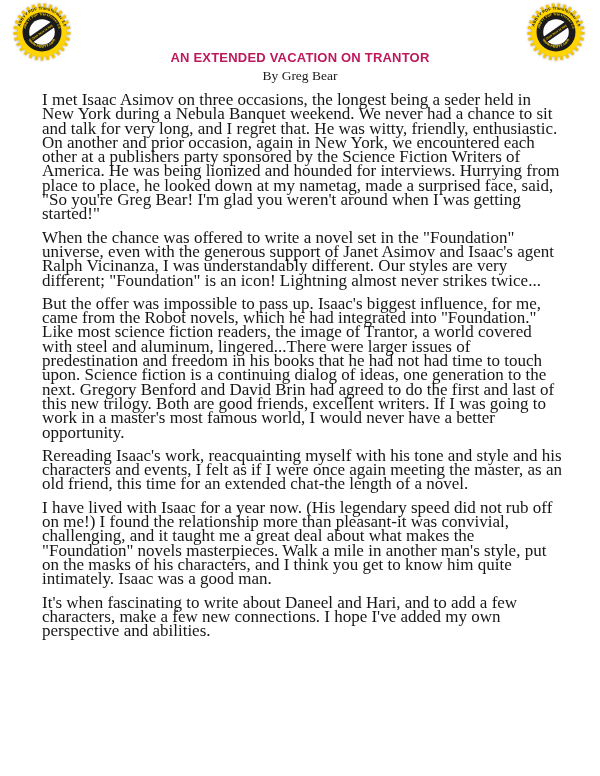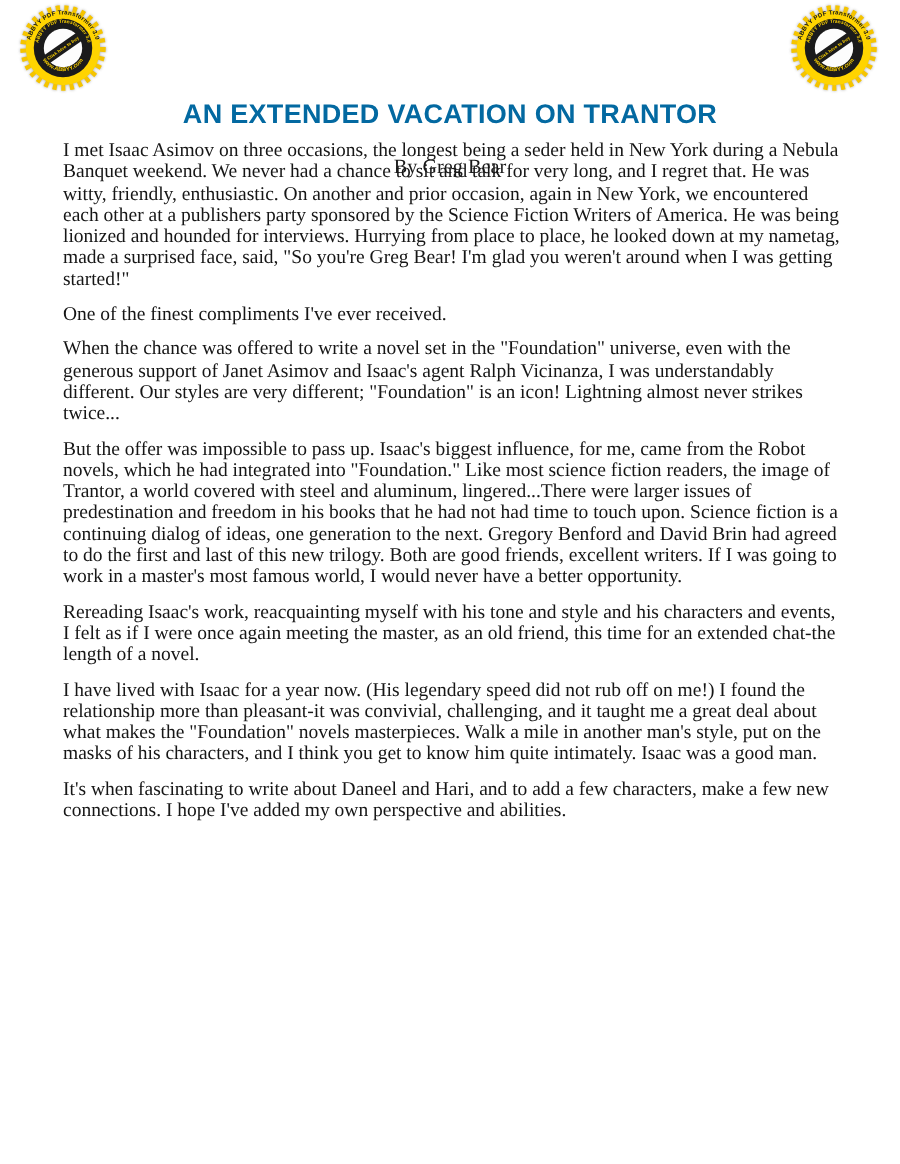--- a/index.html
+++ b/index.html
@@ -26,33 +26,33 @@
   .whitedisc { fill: #FDFDFD; }
   .band      { fill: #1B1B1B; }
   .toptext    { fill: #151515; font: bold 4.1px "Liberation Sans", sans-serif; letter-spacing: .15px; }
   .ringtext   { fill: #FFD400; font: bold 3.2px "Liberation Sans", sans-serif; letter-spacing: .1px; }
   .bandtext   { fill: #FFD400; font: bold 2.9px "Liberation Sans", sans-serif; letter-spacing: .1px; }
   .bottomtext { fill: #FFD400; font: bold 3.7px "Liberation Sans", sans-serif; letter-spacing: .1px; }
 
   
   header { position: absolute; left: 0; top: 50px; width: 600px; text-align: center; }
   h1 {
-    margin: 16px;
+    margin: 0;
     font-family: "Liberation Sans", sans-serif;
     font-weight: bold;
-    font-size: 18px;
+    font-size: 13px;
     letter-spacing: .2px;
-    color: #0369a1;
+    color: #be185d;
   }
   .byline { margin-top: 3px; font-size: 13.5px; color: #1a1a1a; text-align: center; }
 
   
   article {
     position: absolute; left: 42px; top: 93px; width: 520px;
-    font-size: 13px; line-height: 14.3px; text-align: left;
+    font-size: 17px; line-height: 14.3px; text-align: left;
     color: #161616;
   }
   article p { margin: 0 0 9px 0; }
 </style>
 </head>
 <body>
 
 <div class="page">
 
   <div class="stamp left">
@@ -93,21 +93,20 @@
     </svg>
   </div>
 
   <header>
     <h1>AN EXTENDED VACATION ON TRANTOR</h1>
     <div class="byline">By Greg Bear</div>
   </header>
 
   <article>
       <p>I met Isaac Asimov on three occasions, the longest being a seder held in New York during a Nebula Banquet weekend. We never had a chance to sit and talk for very long, and I regret that. He was witty, friendly, enthusiastic. On another and prior occasion, again in New York, we encountered each other at a publishers party sponsored by the Science Fiction Writers of America. He was being lionized and hounded for interviews. Hurrying from place to place, he looked down at my nametag, made a surprised face, said, "So you're Greg Bear! I'm glad you weren't around when I was getting started!"</p>
-      <p>One of the finest compliments I've ever received.</p>
       <p>When the chance was offered to write a novel set in the "Foundation" universe, even with the generous support of Janet Asimov and Isaac's agent Ralph Vicinanza, I was understandably different. Our styles are very different; "Foundation" is an icon! Lightning almost never strikes twice...</p>
       <p>But the offer was impossible to pass up. Isaac's biggest influence, for me, came from the Robot novels, which he had integrated into "Foundation." Like most science fiction readers, the image of Trantor, a world covered with steel and aluminum, lingered...There were larger issues of predestination and freedom in his books that he had not had time to touch upon. Science fiction is a continuing dialog of ideas, one generation to the next. Gregory Benford and David Brin had agreed to do the first and last of this new trilogy. Both are good friends, excellent writers. If I was going to work in a master's most famous world, I would never have a better opportunity.</p>
       <p>Rereading Isaac's work, reacquainting myself with his tone and style and his characters and events, I felt as if I were once again meeting the master, as an old friend, this time for an extended chat-the length of a novel.</p>
       <p>I have lived with Isaac for a year now. (His legendary speed did not rub off on me!) I found the relationship more than pleasant-it was convivial, challenging, and it taught me a great deal about what makes the "Foundation" novels masterpieces. Walk a mile in another man's style, put on the masks of his characters, and I think you get to know him quite intimately. Isaac was a good man.</p>
       <p>It's when fascinating to write about Daneel and Hari, and to add a few characters, make a few new connections. I hope I've added my own perspective and abilities.</p>
     </article>
 
 </div>
 
 </body></html>

